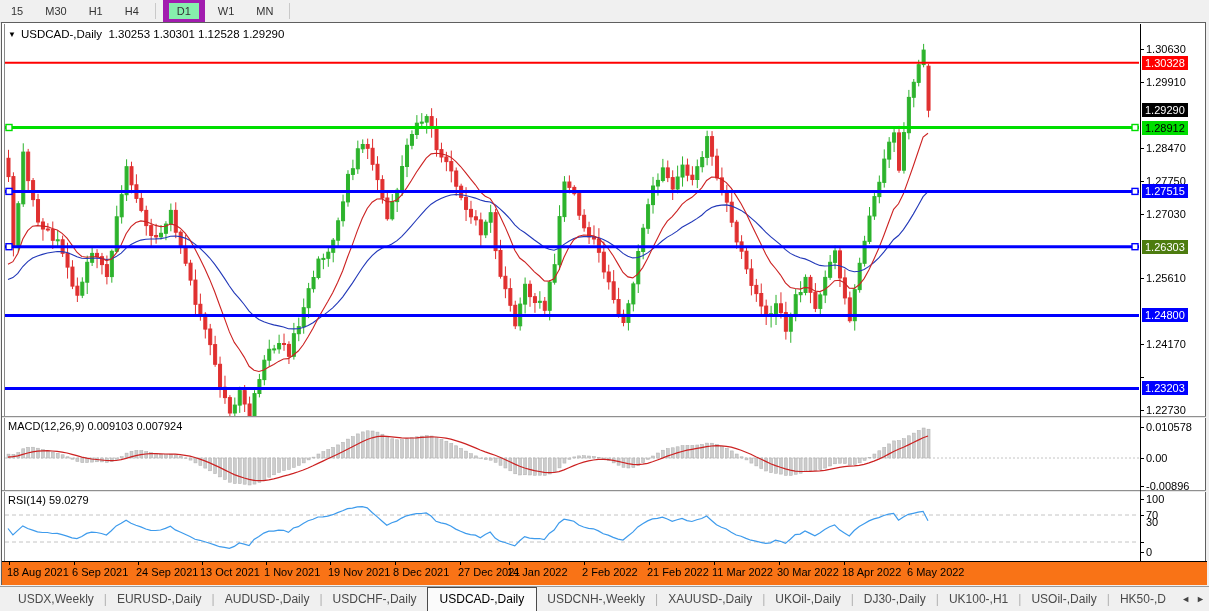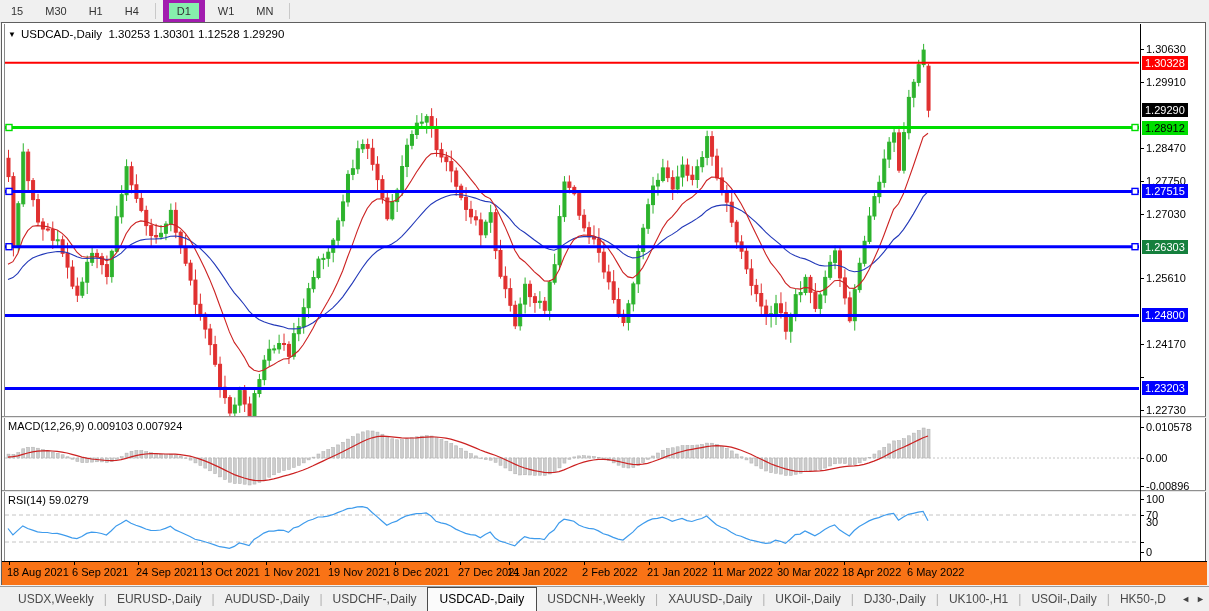--- a/index.html
+++ b/index.html
@@ -681,21 +681,21 @@
       <div class="ax-label" style="top: 247.412px;">1.25610</div>
       <div class="ax-tick" style="top: 320.22px;"></div>
       <div class="ax-label" style="top: 313.22px;">1.24170</div>
       <div class="ax-tick" style="top: 353.124px;"></div>
       <div class="ax-label" style="top: 360px; font-style: italic;">1.23450</div>
       <div class="ax-tick" style="top: 386.028px;"></div>
       <div class="ax-label" style="top: 379.028px;">1.22730</div>
       <div class="ax-label boxed" style="top: 31.7993px; background: rgb(255, 0, 0); color: rgb(255, 255, 255);">1.30328</div>
       <div class="ax-label boxed" style="top: 96.5105px; background: rgb(0, 222, 0); color: rgb(0, 0, 0);">1.28912</div>
       <div class="ax-label boxed" style="top: 160.353px; background: rgb(0, 0, 255); color: rgb(255, 255, 255);">1.27515</div>
-      <div class="ax-label boxed" style="top: 215.742px; background: #15803d; color: rgb(255, 255, 255);">1.26303</div>
+      <div class="ax-label boxed" style="top: 215.742px; background: #4d7c0f; color: rgb(255, 255, 255);">1.26303</div>
       <div class="ax-label boxed" style="top: 284.429px; background: rgb(0, 0, 255); color: rgb(255, 255, 255);">1.24800</div>
       <div class="ax-label boxed" style="top: 357.412px; background: rgb(0, 0, 255); color: rgb(255, 255, 255);">1.23203</div>
       <div class="ax-label boxed" style="top: 79.2359px; background: rgb(0, 0, 0); color: rgb(255, 255, 255);">1.29290</div>
       <div class="ax-tick" style="top: 403px;"></div>
       <div class="ax-label" style="top: 396px;">0.010578</div>
       <div class="ax-tick" style="top: 434px;"></div>
       <div class="ax-label" style="top: 427px;">0.00</div>
       <div class="ax-tick" style="top: 462px;"></div>
       <div class="ax-label" style="top: 455px;">-0.00896</div>
       <div class="ax-tick" style="top: 475px;"></div>
@@ -730,21 +730,21 @@
       <div class="date-label" style="left: 326px;">19 Nov 2021</div>
       <div class="date-tick" style="left: 393px;"></div>
       <div class="date-label" style="left: 391px;">8 Dec 2021</div>
       <div class="date-tick" style="left: 458px;"></div>
       <div class="date-label" style="left: 456px;">27 Dec 2021</div>
       <div class="date-tick" style="left: 507px;"></div>
       <div class="date-label" style="left: 505px;">14 Jan 2022</div>
       <div class="date-tick" style="left: 582px;"></div>
       <div class="date-label" style="left: 580px;">2 Feb 2022</div>
       <div class="date-tick" style="left: 647px;"></div>
-      <div class="date-label" style="left: 645px;">21 Jan 2022</div>
+      <div class="date-label" style="left: 645px;">21 Feb 2022</div>
       <div class="date-tick" style="left: 712px;"></div>
       <div class="date-label" style="left: 710px;">11 Mar 2022</div>
       <div class="date-tick" style="left: 777px;"></div>
       <div class="date-label" style="left: 775px; text-align: center;">30 Mar 2022</div>
       <div class="date-tick" style="left: 842px;"></div>
       <div class="date-label" style="left: 840px;">18 Apr 2022</div>
       <div class="date-tick" style="left: 907px;"></div>
       <div class="date-label" style="left: 905px;">6 May 2022</div>
     </div>
 

